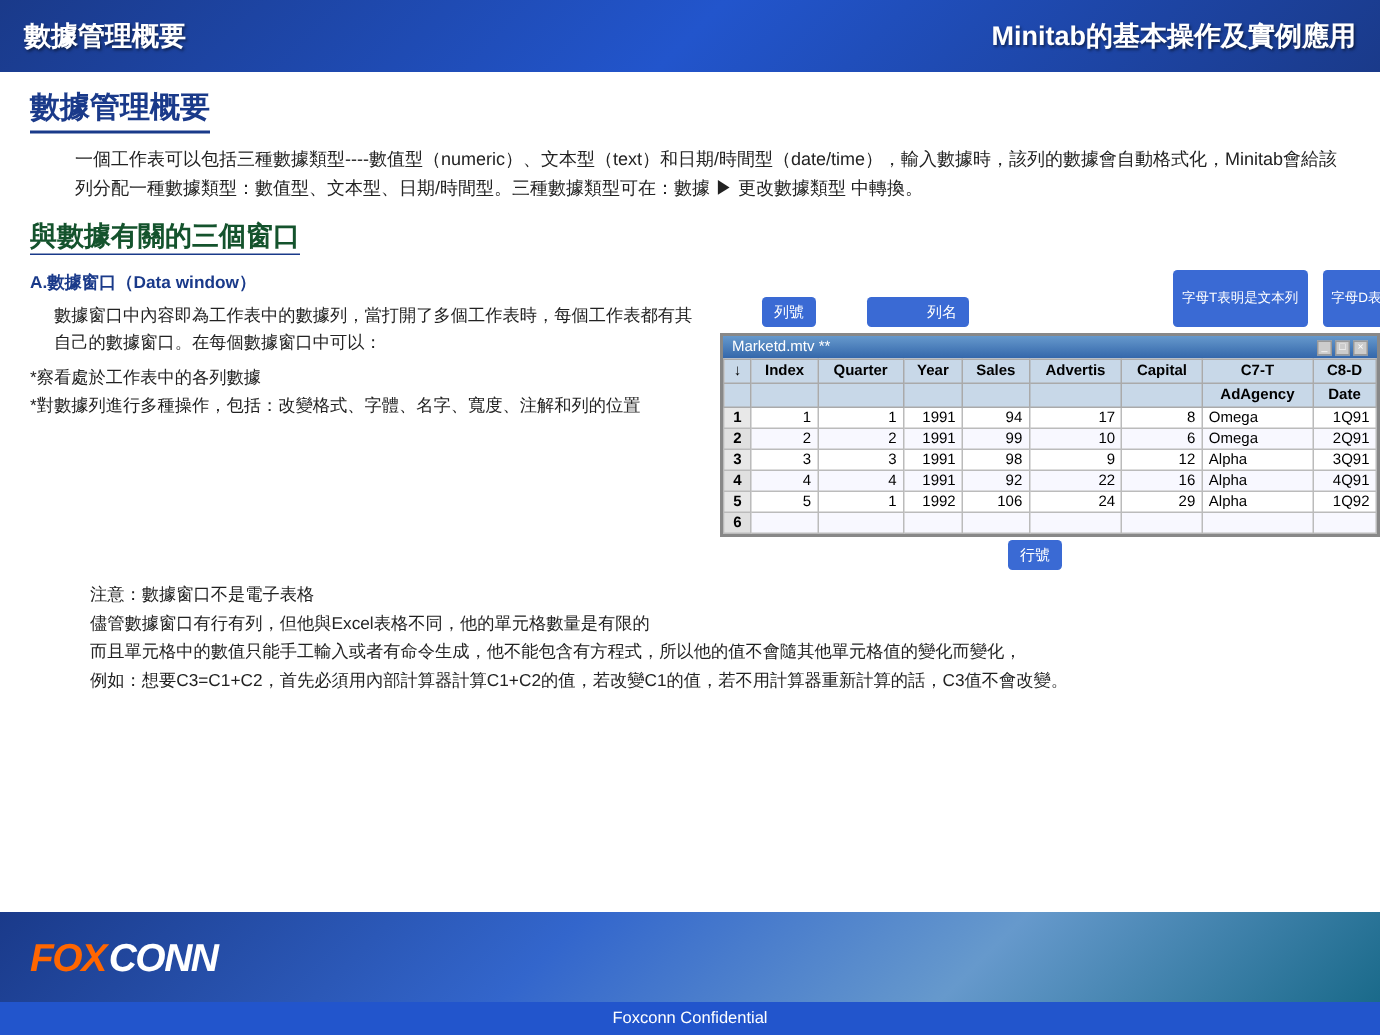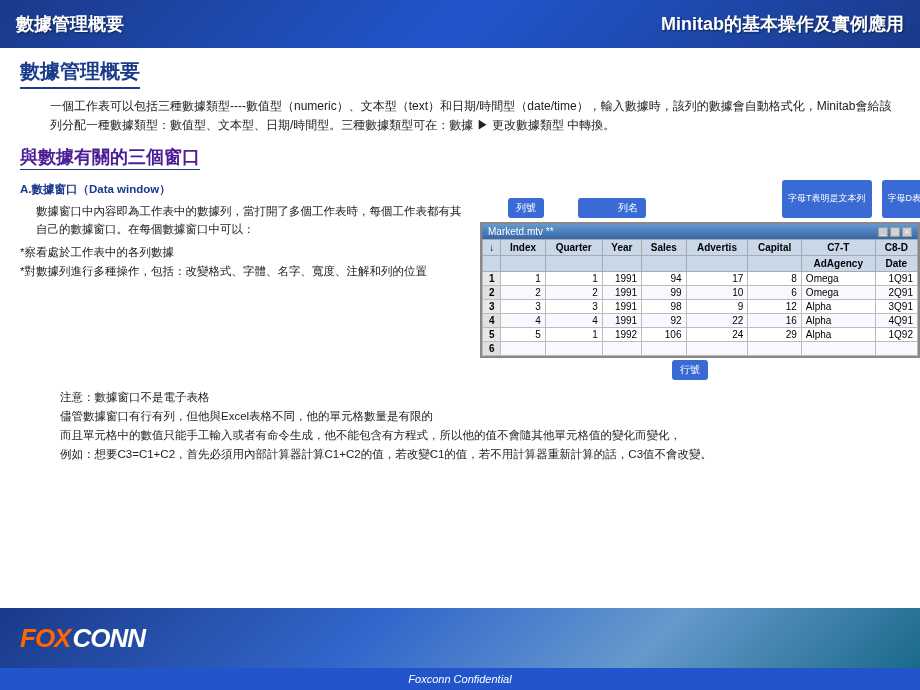--- a/index.html
+++ b/index.html
@@ -53,21 +53,21 @@
 
     .intro-text {
       font-size: 12px;
       color: #222;
       line-height: 1.6;
       margin-left: 30px;
       margin-bottom: 10px;
     }
 
     .section-title {
-      color: #4c1d95;
+      color: #14532d;
       font-size: 18px;
       font-weight: bold;
       margin-bottom: 6px;
       border-bottom: 1px solid #1a3a8a;
       display: inline-block;
     }
 
     .two-col {
       display: flex;
       gap: 10px;
@@ -231,21 +231,20 @@
     .confidential-bar {
       background: #2255cc;
       height: 22px;
       display: flex;
       align-items: center;
       justify-content: center;
     }
     .confidential-text {
       color: #fff;
       font-size: 11px;
-      font-style: italic;
     }
 
     .ann-row-num {
       margin-top: 2px;
       display: flex;
       justify-content: center;
     }
 
     .bold-blue {
       color: #1a3a8a;

